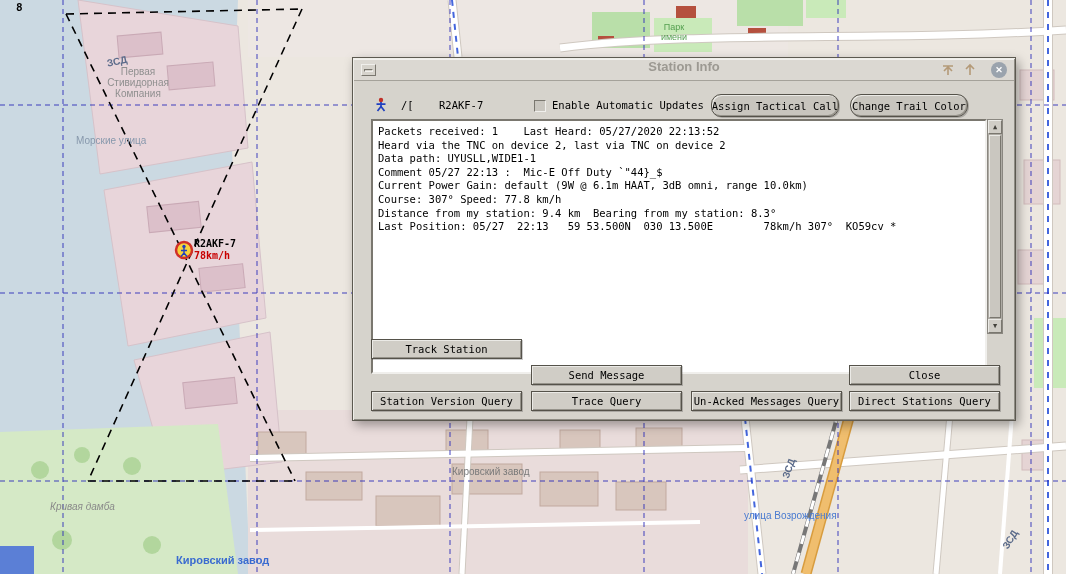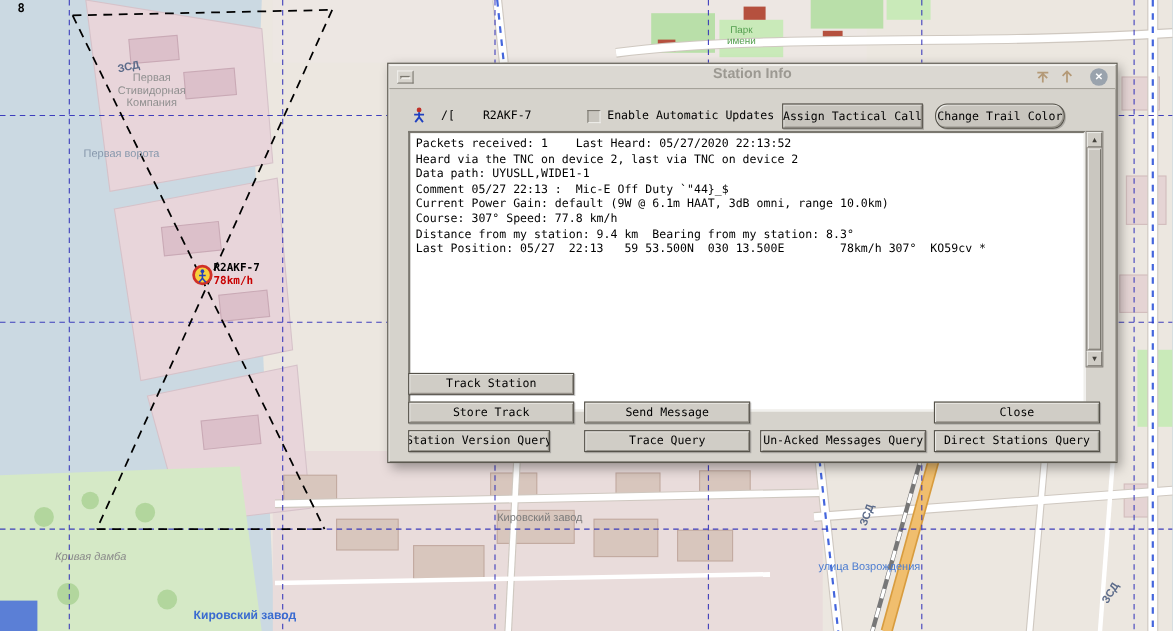--- a/index.html
+++ b/index.html
@@ -192,21 +192,21 @@
       <circle cx="184" cy="246.5" r="1.7" fill="#2040c0"></circle>
       <path d="M184,248 L184,253 M181,250.5 L187,250.5 M184,253 L181,256.5 M184,253 L187,256.5" stroke="#2040c0" stroke-width="1.4" fill="none"></path>
     </g>
   </svg>
 
   <div class="map-label lbl-zoom">8</div>
   <div class="map-label lbl-zsd" style="left:106px; top:58px; transform:rotate(-12deg);">ЗСД</div>
   <div class="map-label lbl-company">Первая
 Стивидорная
 Компания</div>
-  <div class="map-label lbl-seagates">Первая ворота</div>
+  <div class="map-label lbl-seagates">Морские улица</div>
   <div class="map-label lbl-dam">Кривая дамба</div>
   <div class="map-label lbl-kirovplant">Кировский завод</div>
   <div class="map-label lbl-vozr">улица Возрождения</div>
   <div class="map-label lbl-kirovmetro">Кировский завод</div>
   <div class="map-label lbl-park">Парк
 имени</div>
   <div class="map-label lbl-zsd" style="left:780px; top:476px; transform:rotate(-70deg);">ЗСД</div>
   <div class="map-label lbl-zsd" style="left:1000px; top:545px; transform:rotate(-58deg);">ЗСД</div>
 
   <div class="station-callsign">R2AKF-7</div>
@@ -230,21 +230,21 @@
   </div>
 
   <svg class="sym-icon" width="16" height="16" viewBox="0 0 16 16">
     <circle cx="8" cy="4" r="2.2" fill="#c03028"></circle>
     <path d="M8,6 L8,10.5 M3.5,8.2 L12.5,8.2 M8,10.5 L4.5,15 M8,10.5 L11.5,15" stroke="#2040c0" stroke-width="1.7" fill="none"></path>
   </svg>
   <div class="mono-label" style="left:48px; top:41px;">/[</div>
   <div class="mono-label" style="left:86px; top:41px;">R2AKF-7</div>
   <div class="chk"></div>
   <div class="mono-label" style="left:199px; top:41px;">Enable Automatic Updates</div>
-  <div class="btn" style="left:358px; top:36px; width:128px; height:23px; background:#c8c5be;">Assign Tactical Call</div>
+  <div class="btn" style="left:358px; top:36px; width:128px; height:23px; background:#c8c5be;border-radius:10px;">Assign Tactical Call</div>
   <div class="btn" style="left:497px; top:36px; width:118px; height:23px; background:#c8c5be;border-radius:11px;">Change Trail Color</div>
 
   <div class="textarea">
     <div>Packets received: 1    Last Heard: 05/27/2020 22:13:52</div>
     <div>Heard via the TNC on device 2, last via TNC on device 2</div>
     <div>Data path: UYUSLL,WIDE1-1</div>
     <div>Comment 05/27 22:13 :  Mic-E Off Duty `"44}_$</div>
     <div>Current Power Gain: default (9W @ 6.1m HAAT, 3dB omni, range 10.0km)</div>
     <div>Course: 307° Speed: 77.8 km/h</div>
     <div>Distance from my station: 9.4 km  Bearing from my station: 8.3°</div>
@@ -252,21 +252,20 @@
   </div>
 
   <div class="scrollbar">
     <div class="sb-btn sb-up">▲</div>
     <div class="sb-thumb"></div>
     <div class="sb-btn sb-down">▼</div>
   </div>
 
   <div class="btn" style="left:18px;  top:281px; width:151px; height:20px;">Track Station</div>
 
-  <div class="btn" style="left:18px;  top:307px; width:151px; height:20px;">Store Track</div>
   <div class="btn" style="left:178px; top:307px; width:151px; height:20px;">Send Message</div>
   <div class="btn" style="left:496px; top:307px; width:151px; height:20px;">Close</div>
 
-  <div class="btn" style="left:18px;  top:333px; width:129px; height:20px;">Station Version Query</div>
+  <div class="btn" style="left:18px;  top:333px; width:151px; height:20px;">Station Version Query</div>
   <div class="btn" style="left:178px; top:333px; width:151px; height:20px;">Trace Query</div>
   <div class="btn" style="left:338px; top:333px; width:151px; height:20px;">Un-Acked Messages Query</div>
   <div class="btn" style="left:496px; top:333px; width:151px; height:20px;">Direct Stations Query</div>
 </div>
 
 </body></html>

